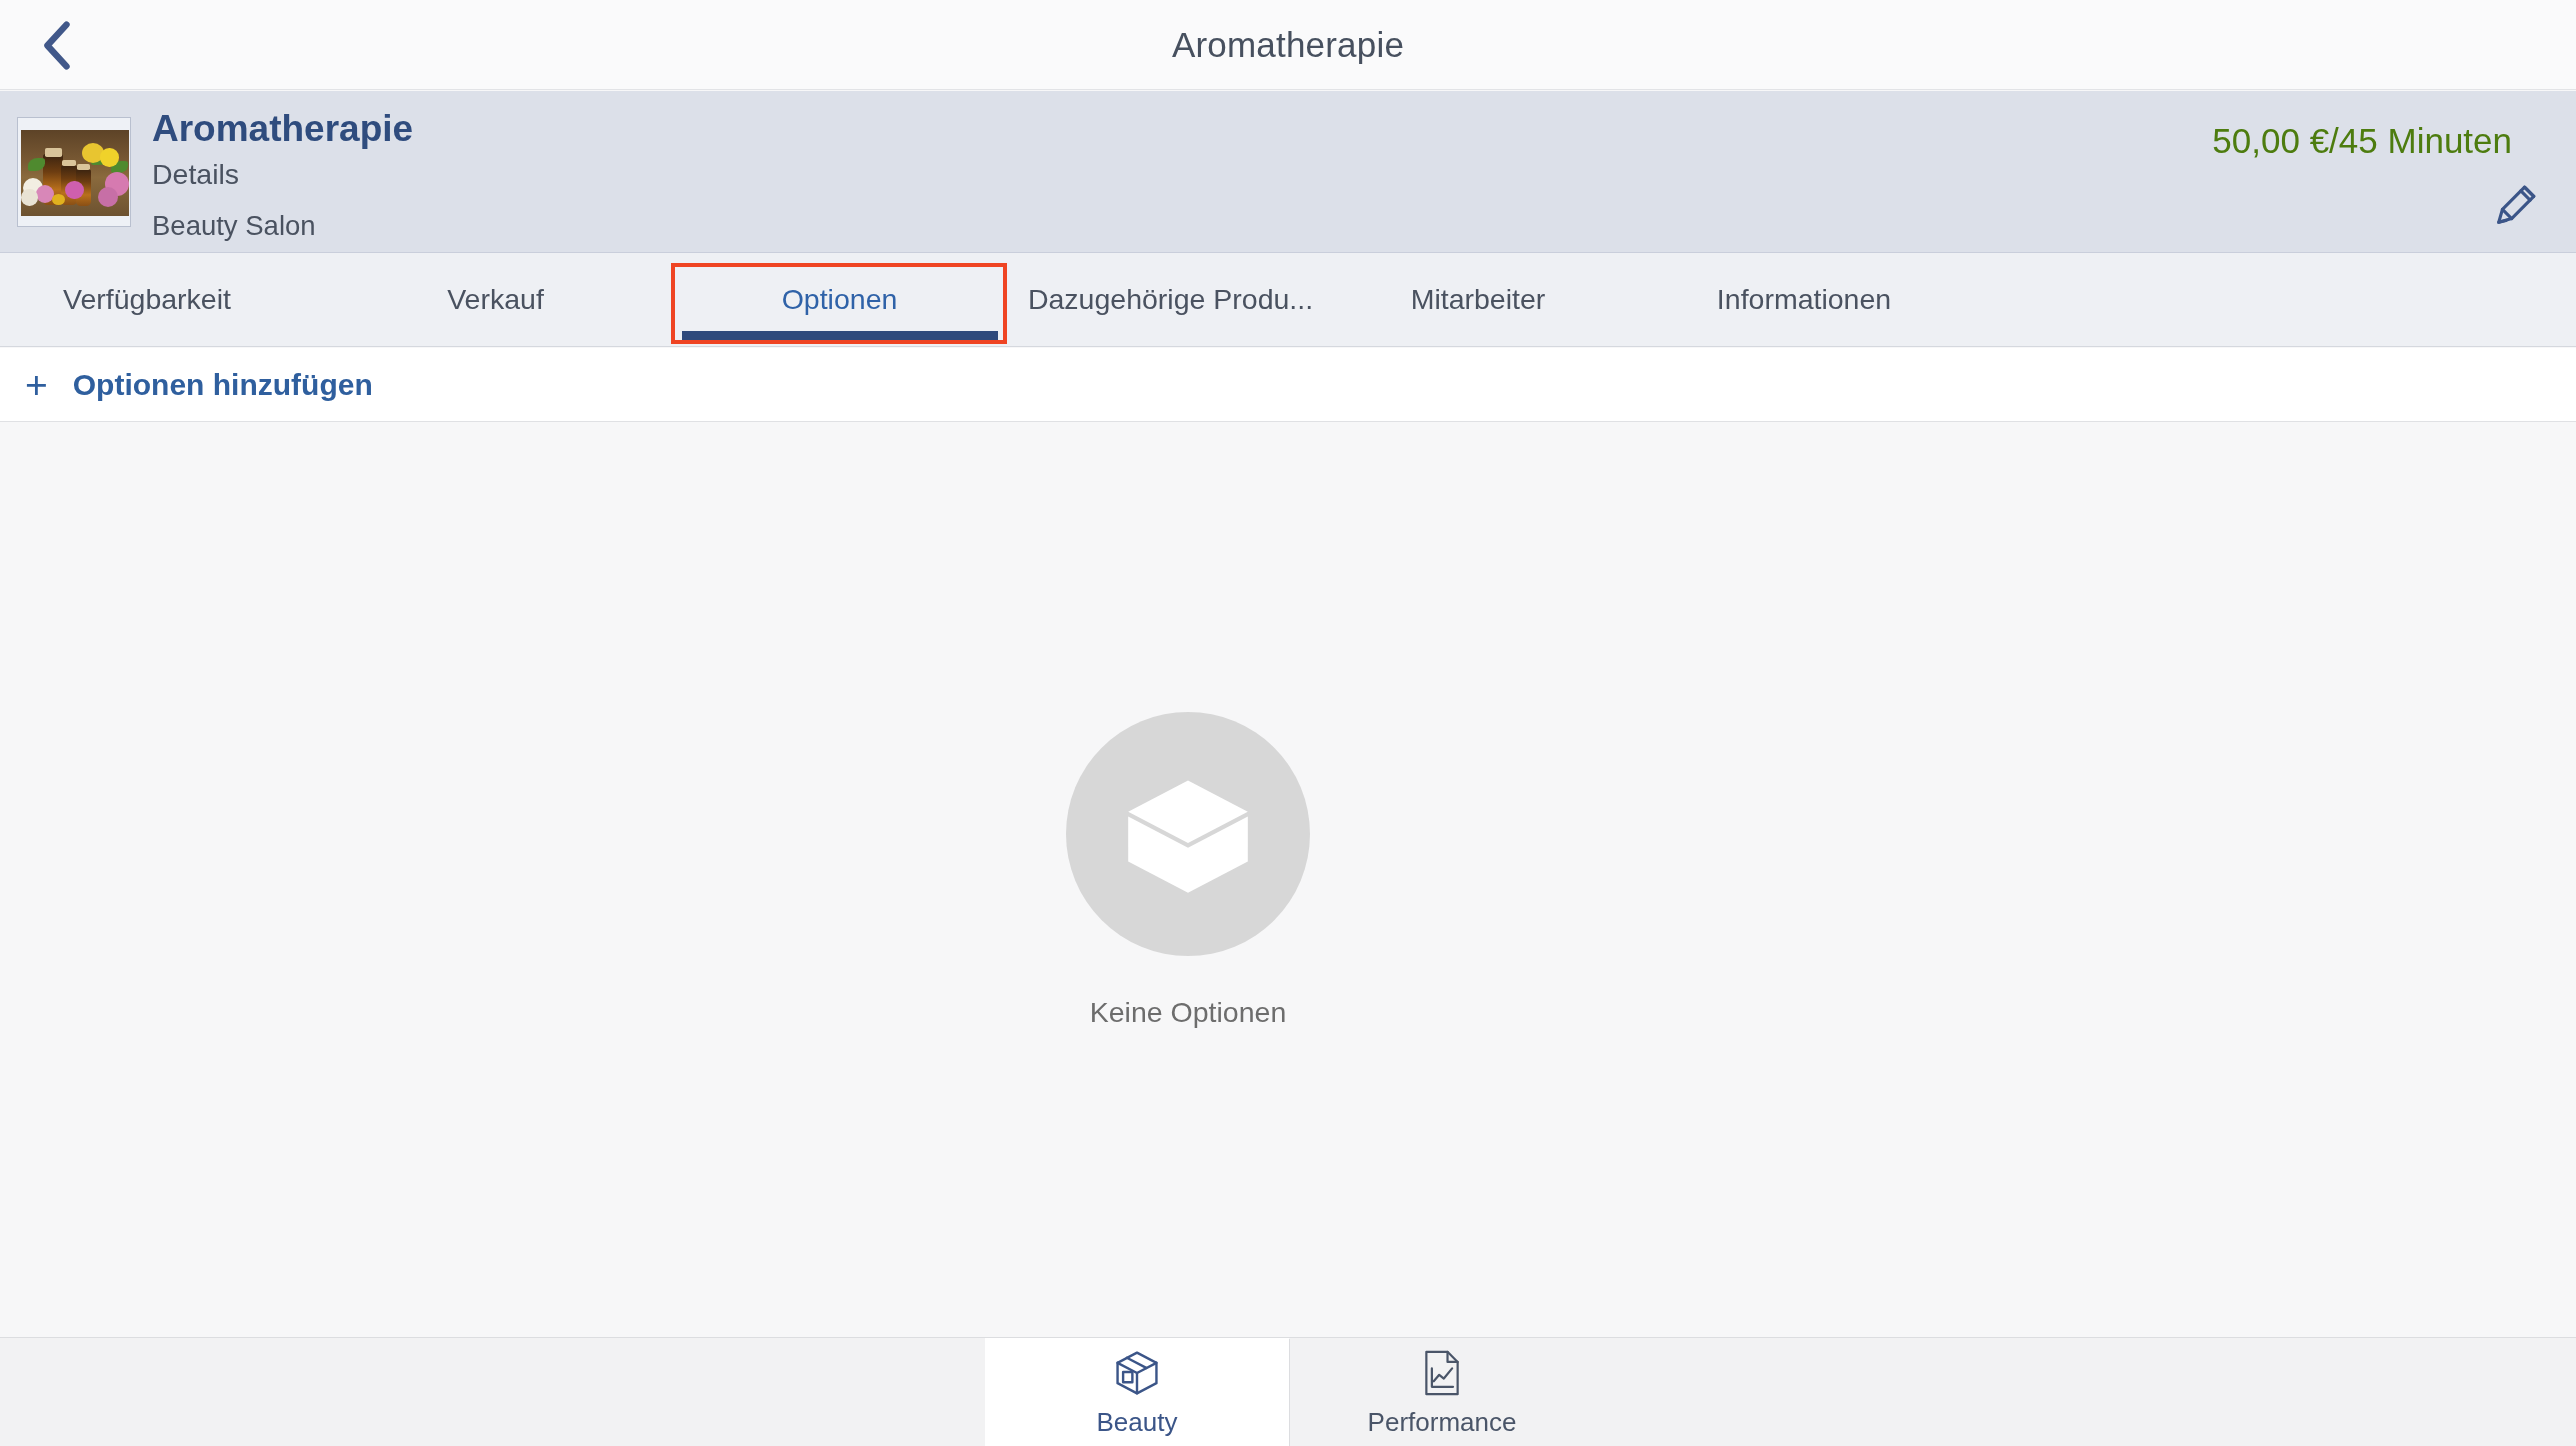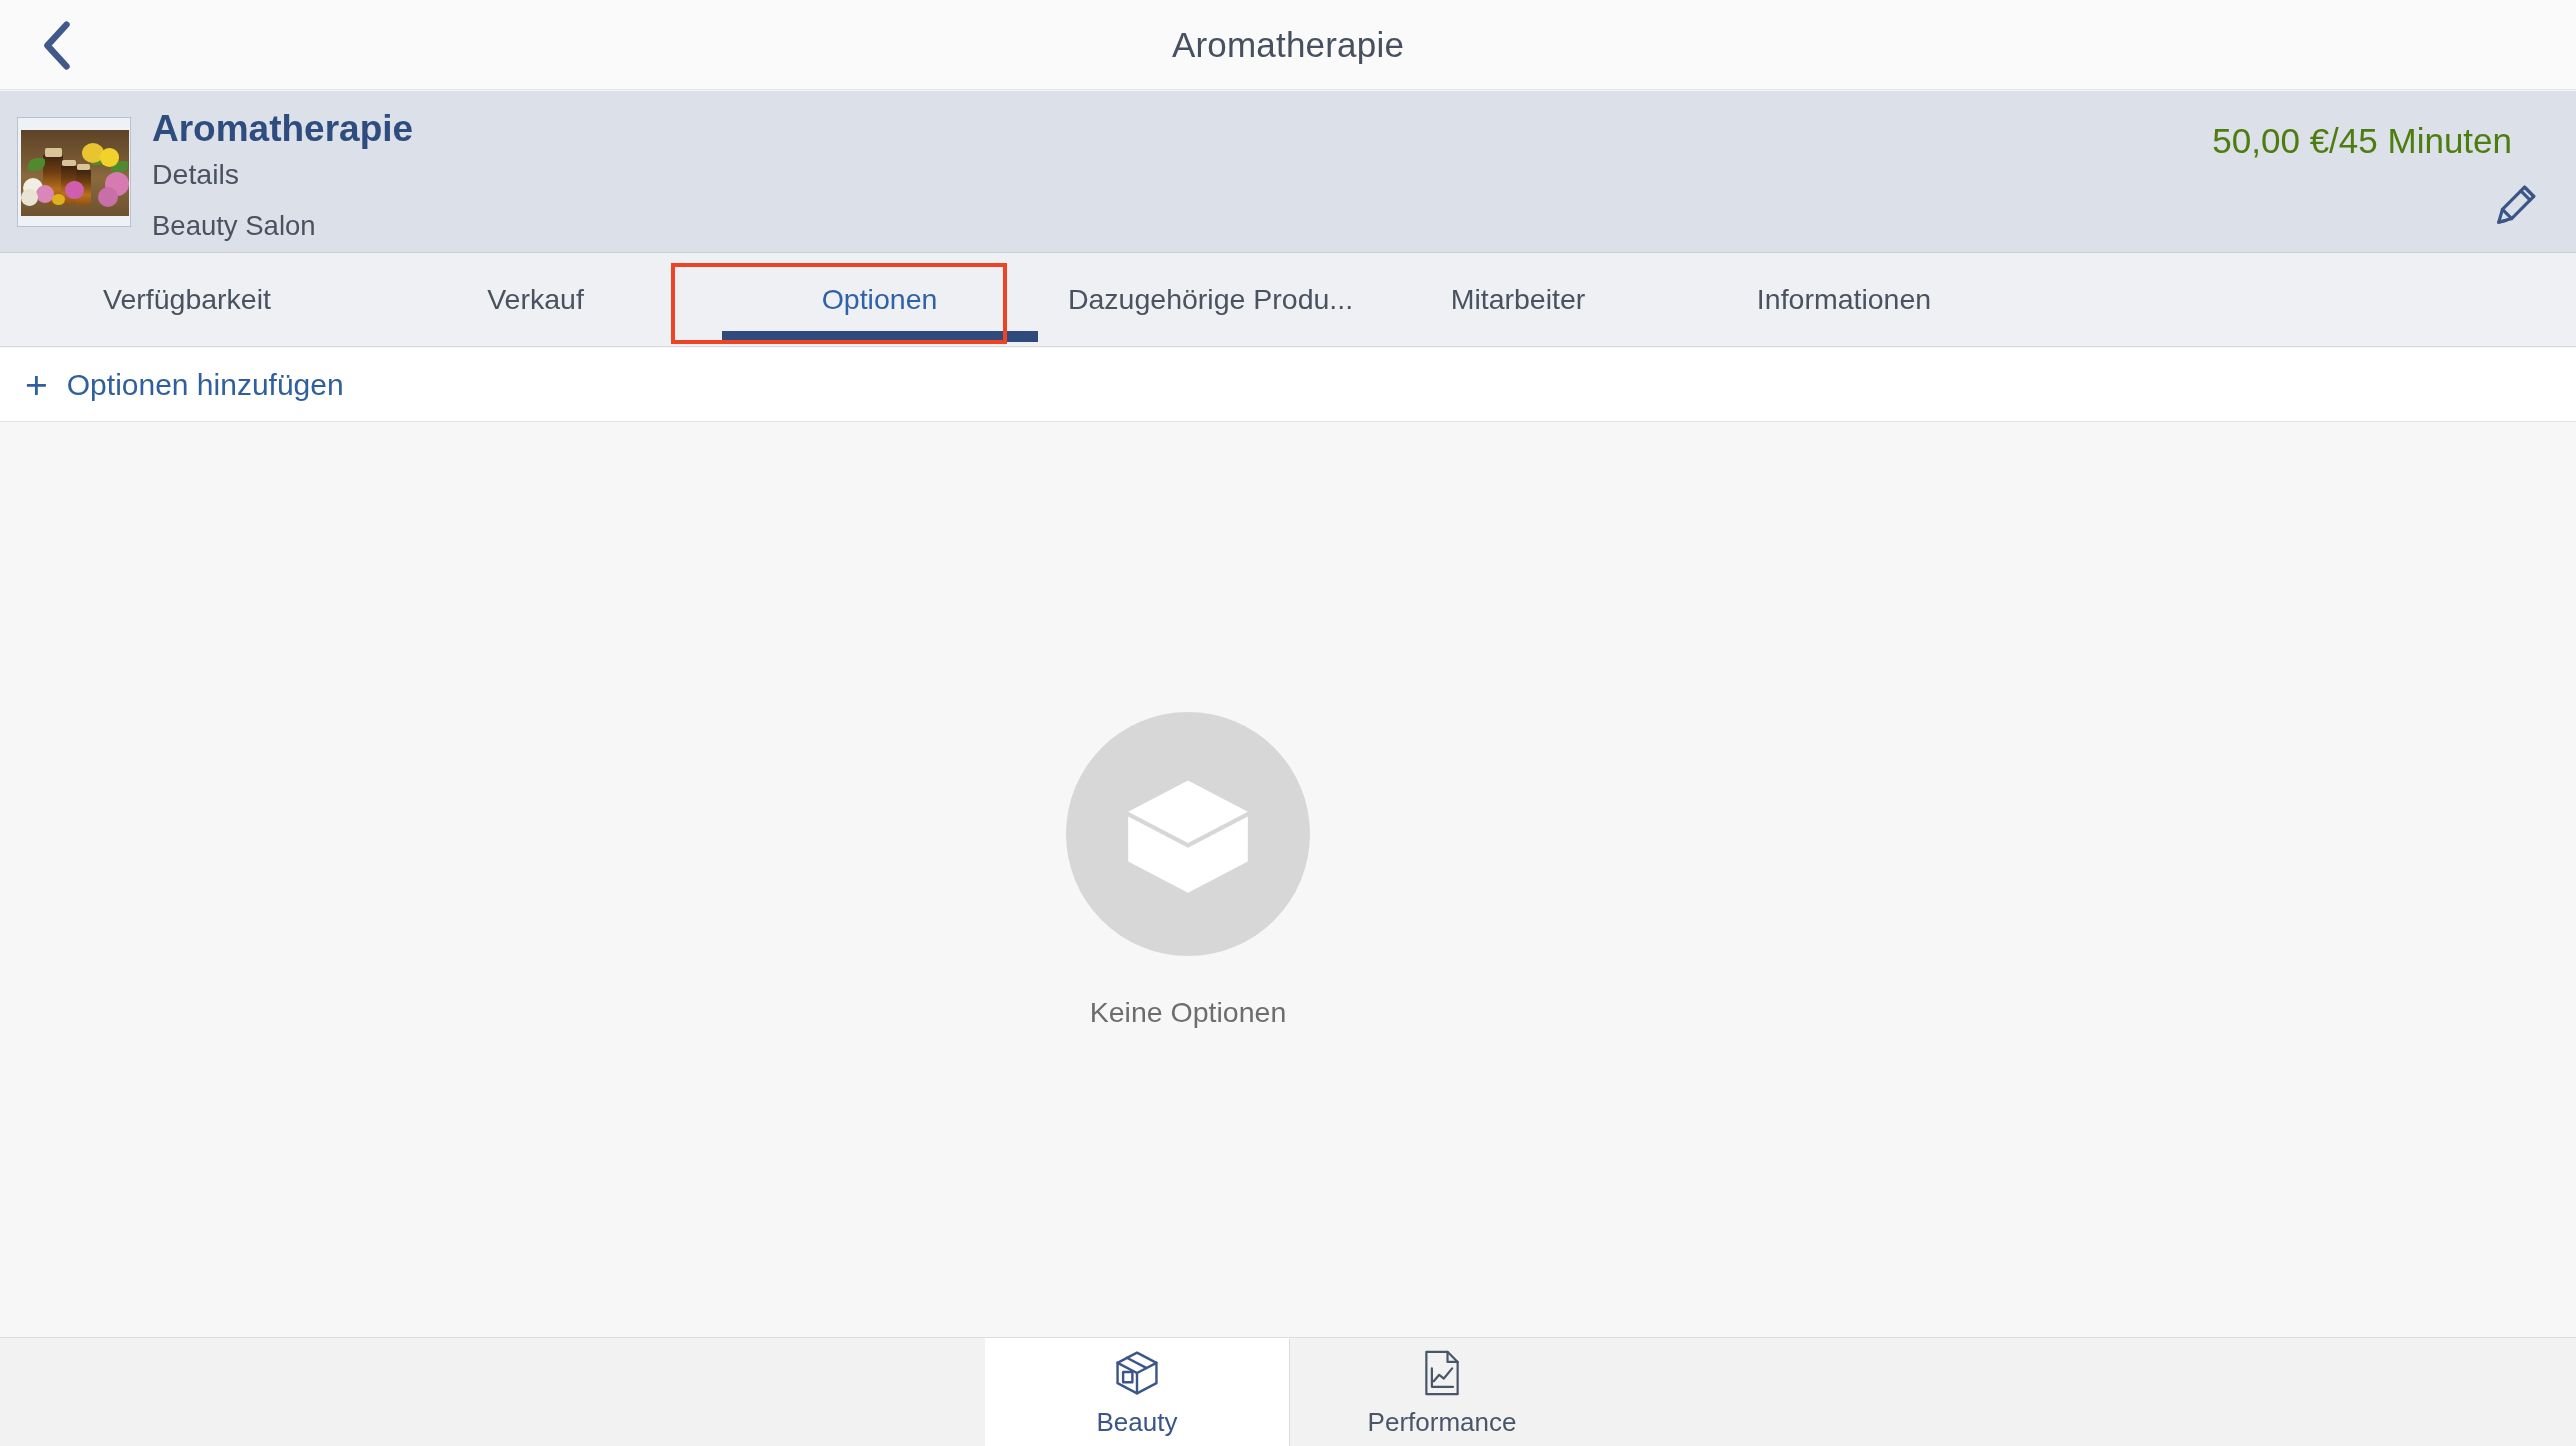--- a/index.html
+++ b/index.html
@@ -126,21 +126,20 @@
     border-bottom: 0.9px solid #d5d8de;
   }
   .tab {
     position: absolute;
     top: 0; height: 93px;
     display: flex; align-items: center; justify-content: center;
     font-size: 28.5px;
     color: #4a5260;
     cursor: pointer;
     white-space: nowrap;
-    margin-left: 40px;
   }
   .tab.active { color: #2f62a8; }
   .tab.active .tab-underline {
     position: absolute;
     left: 5.5px; right: 5.5px; bottom: 3.7px;
     height: 11px;
     background: #2f4a7c;
   }
   .tab-highlight {
     position: absolute;
@@ -162,23 +161,24 @@
     cursor: pointer;
   }
   .addrow .plus {
     margin-left: 25px;
     font-size: 39px;
     line-height: 1;
     color: #2f5f9e;
     font-weight: 300;
   }
   .addrow .addlabel {
-    margin-left: 19px;
+    margin-left: 25px;
     font-size: 30px;
     color: #2f5f9e;
+    font-weight: bold;
   }
 
   
   .content {
     position: absolute;
     left: 0; top: 423px;
     width: 2576px; height: 913px;
     background: #f7f7f8;
   }
   .empty-wrap {

